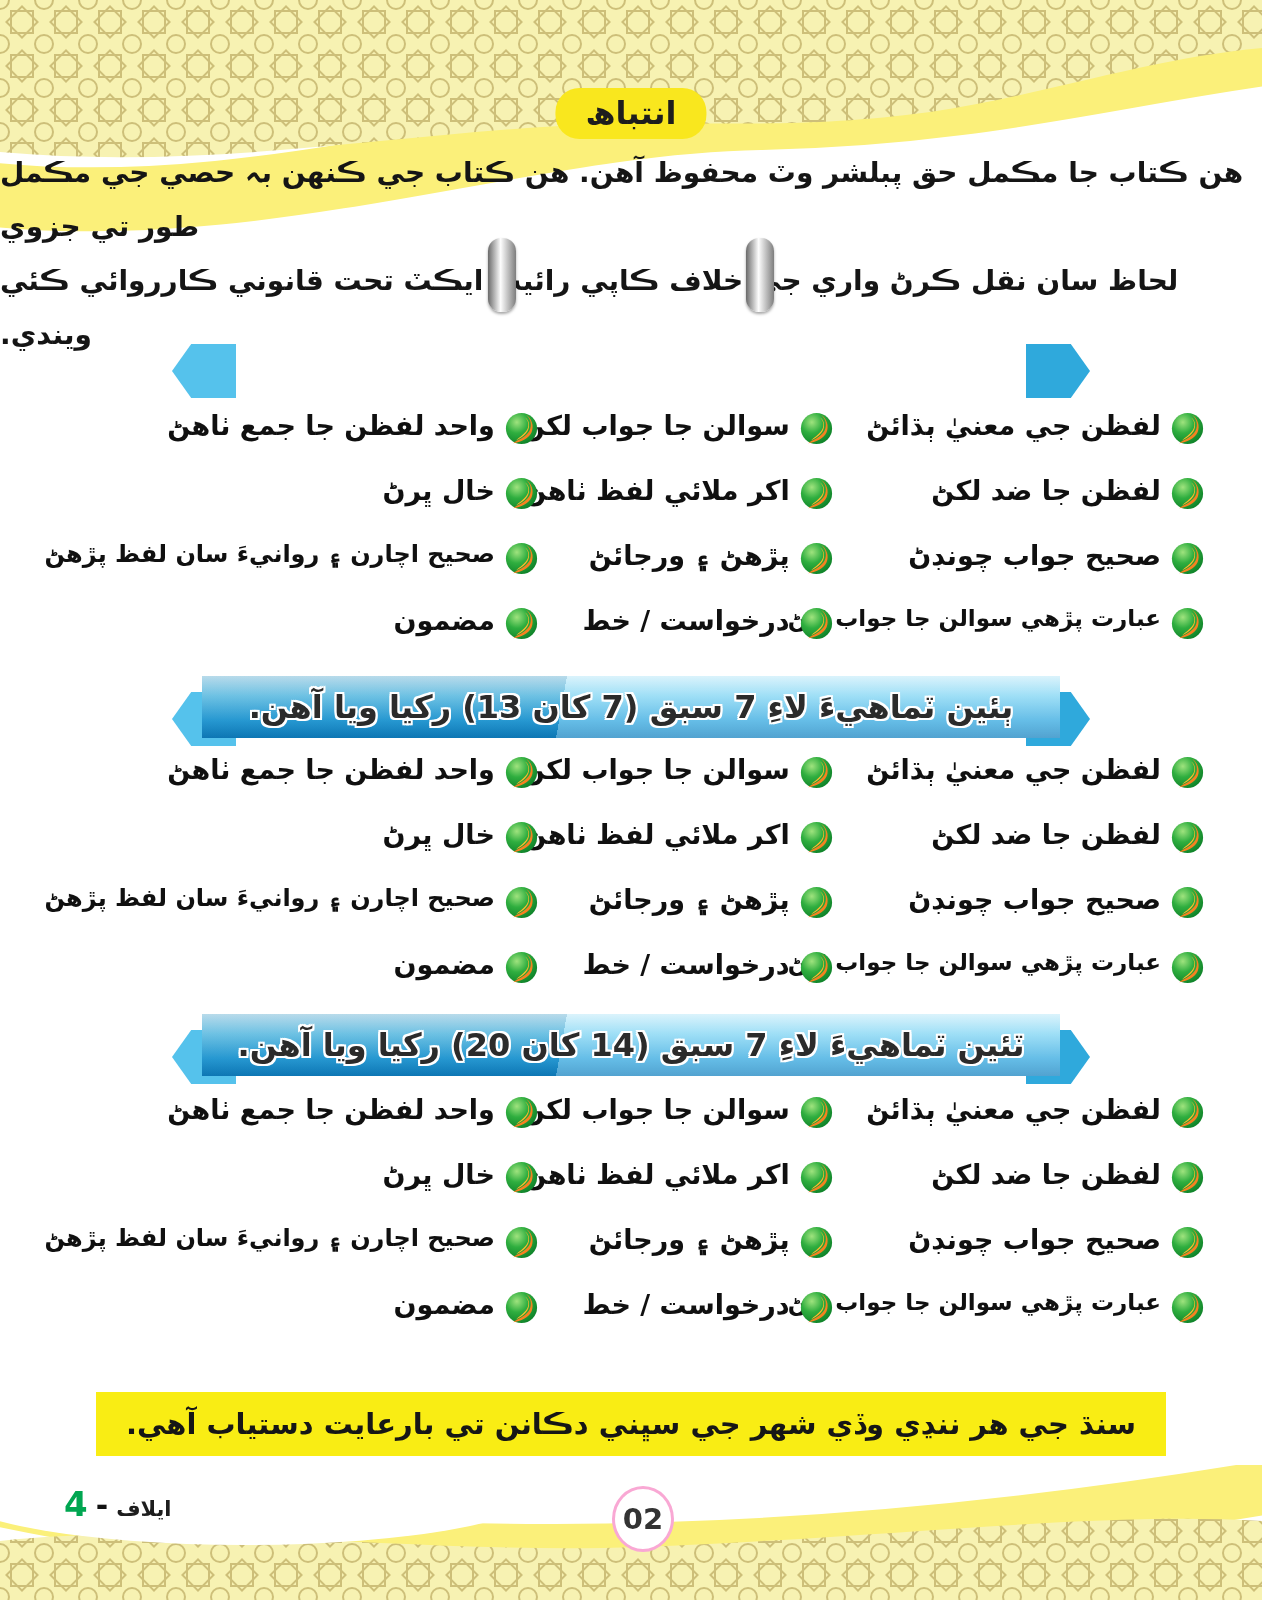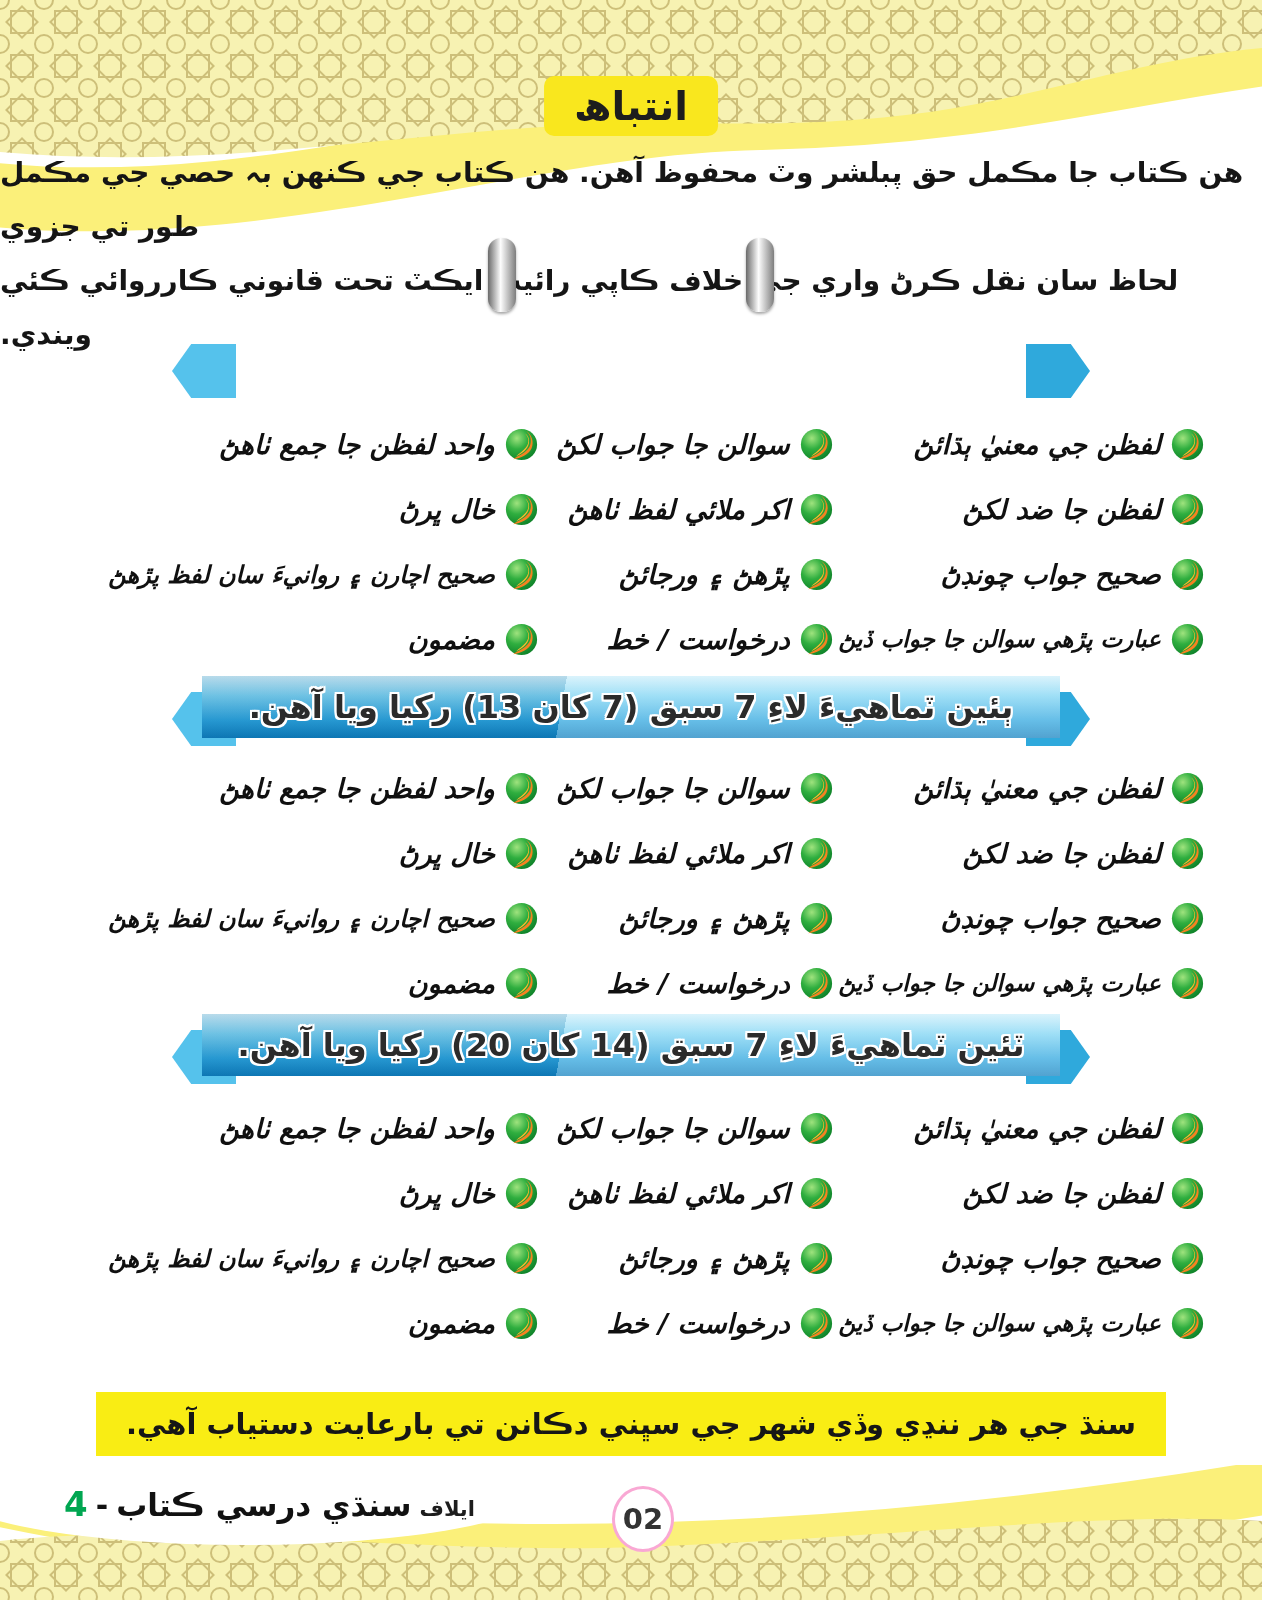--- a/index.html
+++ b/index.html
@@ -8,23 +8,23 @@
     background:#ffffff;
     font-family:"DejaVu Sans", sans-serif;
     direction:rtl;
   }
   
   .top-decor{position:absolute;top:0;left:0;width:1262px;height:235px;z-index:1;}
   .bottom-decor{position:absolute;bottom:0;left:0;width:1262px;height:135px;z-index:1;}
 
   
   .attention-box{
-    position:absolute;top:76px;left:50%;transform:translateX(-50%);
-    background:#F9E71E;border-radius:10px;padding:8px 30px;
-    font-size:40px;font-weight:bold;color:#1d1d1d;z-index:5;line-height:1.1;
+    position:absolute;top:88px;left:50%;transform:translateX(-50%);
+    background:#F9E71E;border-radius:24px;padding:8px 30px;
+    font-size:32px;font-weight:bold;color:#1d1d1d;z-index:5;line-height:1.1;
   }
   
   .copyright{
     position:absolute;top:146px;left:0;width:100%;text-align:left;z-index:4;
     font-size:28px;font-weight:bold;color:#151515;line-height:54px;direction:rtl;
   }
   
   .scroll{position:absolute;top:238px;left:50%;transform:translateX(-50%);width:286px;height:74px;z-index:4;}
   .scroll-body{
     position:absolute;left:20px;right:20px;top:7px;bottom:7px;background:#EC2F8F;
@@ -59,21 +59,21 @@
                 2px 2px 0 #fff,-2px -2px 0 #fff,2px -2px 0 #fff,-2px 2px 0 #fff;
   }
   .banner1{top:328px;} .banner2{top:676px;} .banner3{top:1014px;}
 
   
   .items-grid{
     position:absolute;right:58px;width:1092px;z-index:3;
     display:grid;grid-template-columns:34% 27% 39%;direction:rtl;
   }
   .grid1{top:412px;} .grid2{top:756px;} .grid3{top:1096px;}
-  .item{display:flex;align-items:center;gap:10px;height:65px;direction:rtl;font-style:italic;}
+  .item{display:flex;align-items:flex-start;gap:10px;height:65px;direction:rtl;}
   .ball{flex:0 0 33px;width:33px;height:33px;display:inline-block;}
   .item-label{font-size:27px;font-weight:bold;color:#101010;white-space:nowrap;line-height:1;}
   .item:nth-child(9) .item-label{font-size:24px;margin-left:18px;}
   .item:nth-child(10) .item-label{font-size:23px;}
 
   
   .note-strip{
     position:absolute;top:1392px;left:96px;width:1070px;height:64px;background:#F9ED14;z-index:3;
     display:flex;align-items:center;justify-content:center;
     font-size:29px;font-weight:bold;color:#161616;direction:rtl;
@@ -453,18 +453,17 @@
 <div class="note-strip">سنڌ جي ھر ننڍي وڏي شھر جي سڀني دڪانن تي بارعايت دستياب آھي.</div>
 
 <svg class="bottom-decor" viewBox="0 0 1262 135" aria-hidden="true">
   <path d="M-30,28 C300,104 760,110 1292,18" stroke="#FBF07A" stroke-width="54" fill="none"></path>
   <path d="M0,76 C180,56 420,90 640,82 C900,72 1100,46 1262,56 L1262,135 H0 Z" fill="url(#geo)"></path>
   <ellipse cx="245" cy="24" rx="300" ry="56" fill="#ffffff"></ellipse>
 </svg>
 
 <div class="book-title">
   <span class="prefix">ايلاف</span>
-  <span class="main">سنڌي درسي ڪتاب</span>
   <span class="sep">-</span>
   <span class="num">4</span>
 </div>
 
 <div class="page-badge">02</div>
 
 </body></html>

